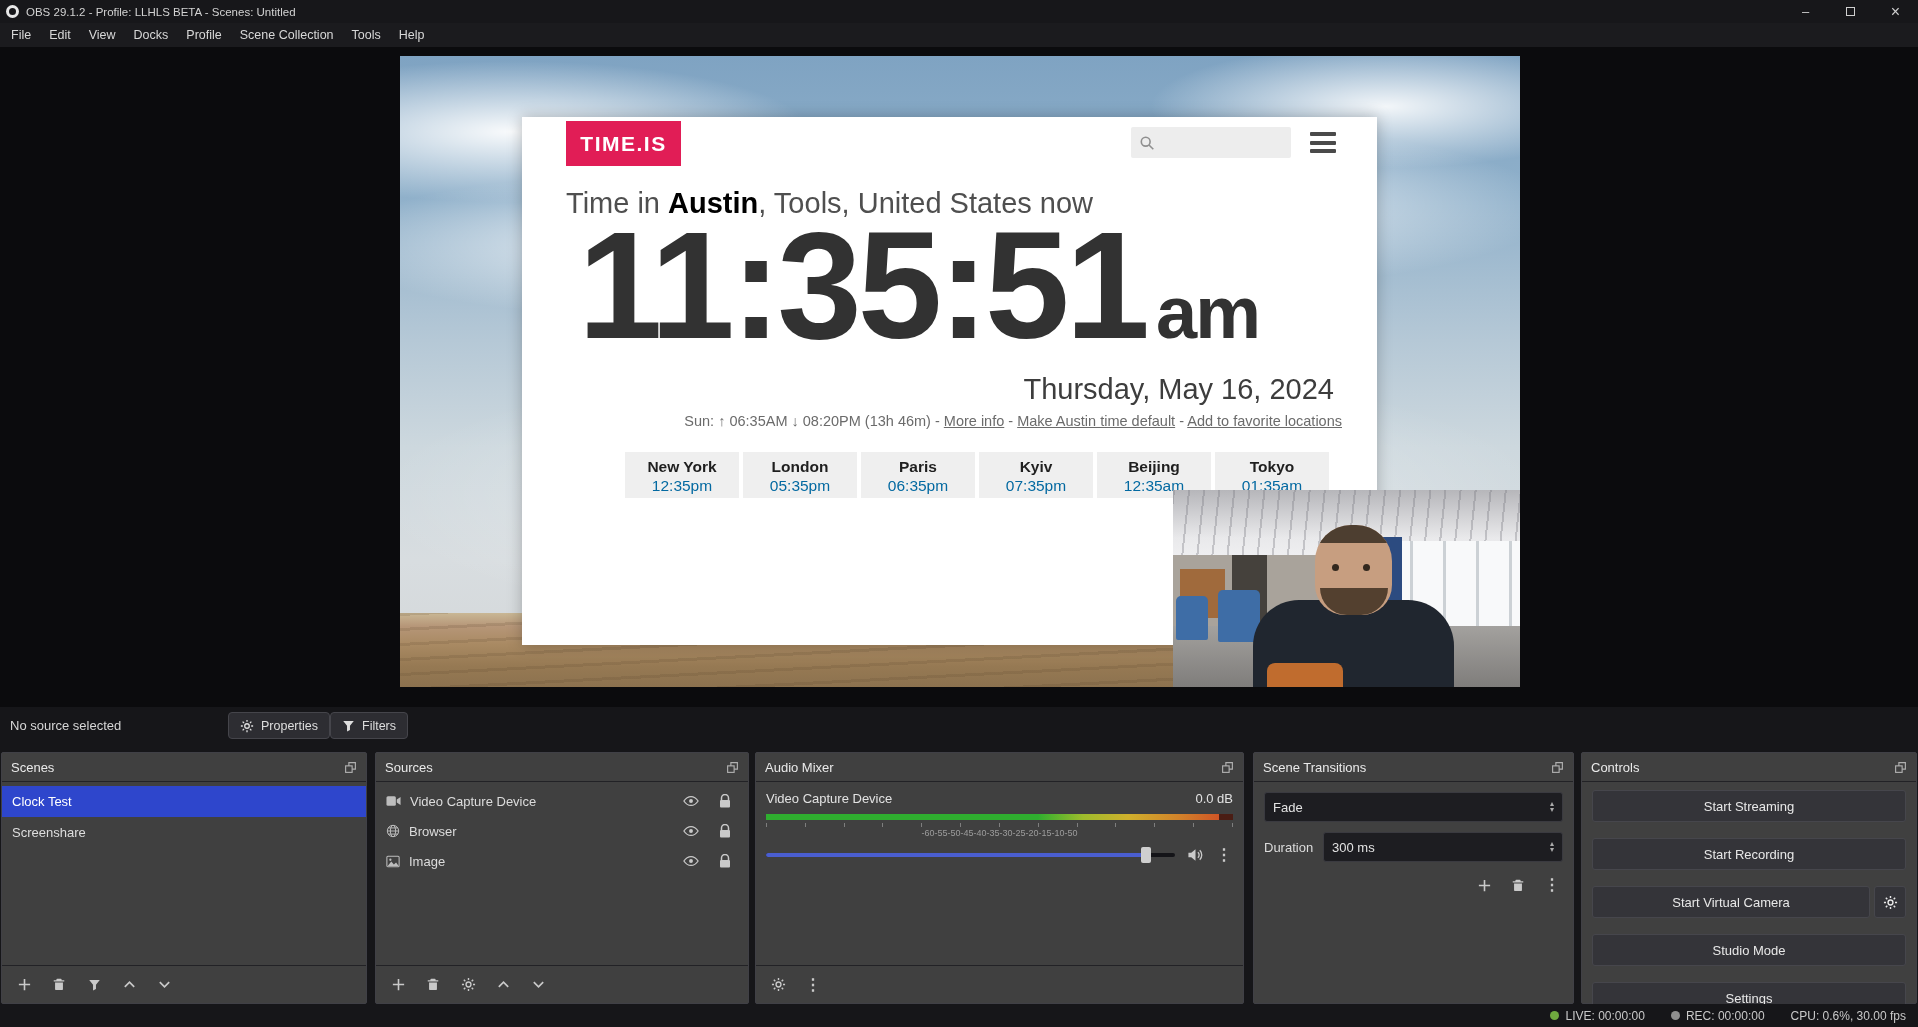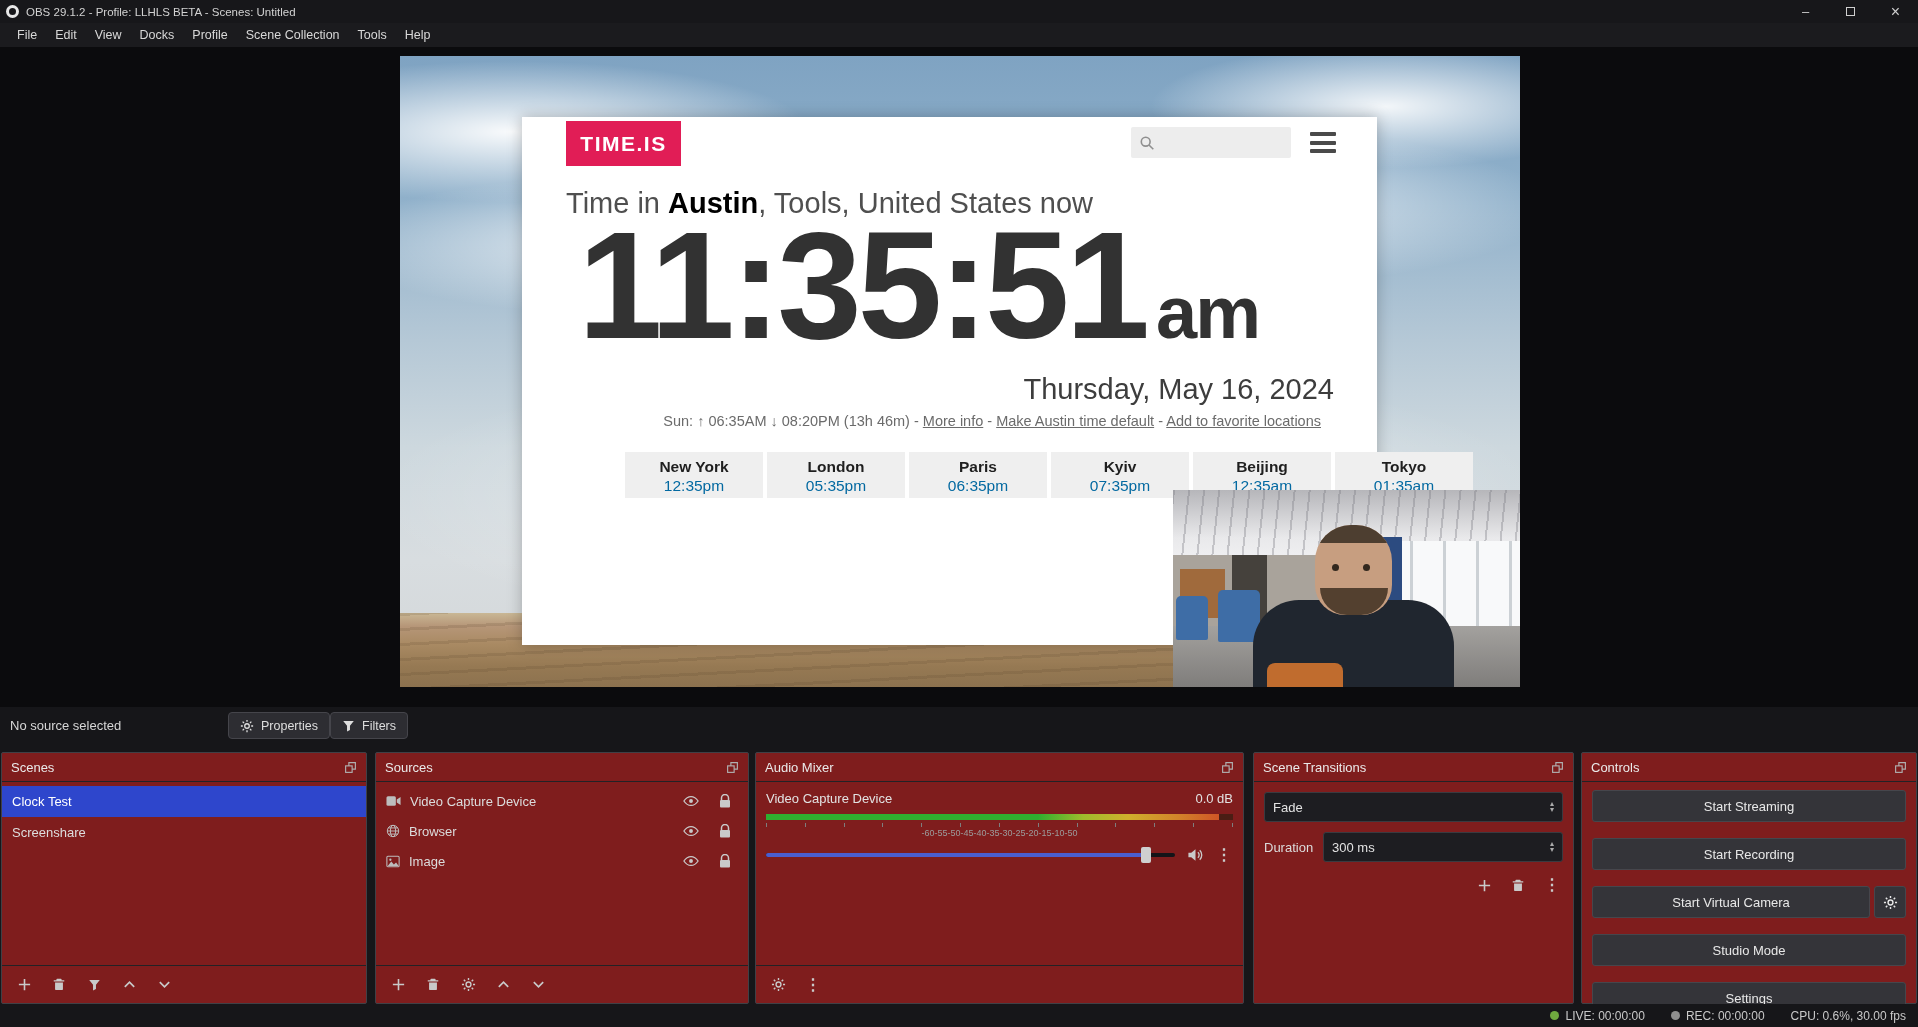--- a/index.html
+++ b/index.html
@@ -13,21 +13,21 @@
             display:flex;align-items:center;padding-left:6px;font-size:11.5px;color:#d2d2d2}
   .obs-logo{width:13px;height:13px;border-radius:50%;background:#e8e8e8;position:relative;margin-right:7px;flex:0 0 auto}
   .obs-logo::after{content:"";position:absolute;left:3px;top:3px;width:7px;height:7px;border-radius:50%;background:#17171a}
   .win-controls{position:absolute;right:0;top:0;height:23px;display:flex}
   .win-btn{width:45px;height:23px;display:flex;align-items:center;justify-content:center;color:#cfcfcf;font-size:13px}
   .win-btn.close{font-size:16px}
   .win-btn .sq{width:9px;height:9px;border:1px solid #cfcfcf;display:block}
 
   
   .menubar{position:absolute;left:0;top:23px;width:100%;height:24px;background:#1b1b1e;
-           display:flex;align-items:center;padding-left:8px;font-size:12.5px;color:#d8d8d8}
+           display:flex;align-items:center;padding-left:2px;font-size:12.5px;color:#d8d8d8}
   .menu-item{padding:0 9px;height:100%;display:flex;align-items:center}
 
   
   .preview-area{position:absolute;left:0;top:47px;width:100%;height:660px;background:#0b0b0d}
   .video{position:absolute;left:400px;top:9px;width:1120px;height:631px;overflow:hidden;
     background:
       radial-gradient(38% 16% at 10% 12%, rgba(255,255,255,.95), rgba(255,255,255,0) 70%),
       radial-gradient(30% 14% at 88% 8%, rgba(255,255,255,.9), rgba(255,255,255,0) 70%),
       radial-gradient(46% 18% at 70% 24%, rgba(255,255,255,.8), rgba(255,255,255,0) 72%),
       radial-gradient(40% 16% at 22% 30%, rgba(255,255,255,.75), rgba(255,255,255,0) 70%),
@@ -46,24 +46,24 @@
   .ti-search{position:absolute;left:609px;top:10px;width:160px;height:31px;background:#ededed;border-radius:2px;
              display:flex;align-items:center;padding-left:8px;color:#8f8f8f}
   .ti-menu{position:absolute;left:788px;top:15px;width:26px;height:21px;display:flex;flex-direction:column;justify-content:space-between}
   .ti-menu span{height:4px;background:#4a4a4a;border-radius:1px}
   .ti-heading{position:absolute;left:44px;top:70px;font-size:29px;color:#4f4f4f;white-space:nowrap}
   .ti-heading .city{color:#000;font-weight:bold}
   .ti-clock{position:absolute;left:56px;top:92px;font-weight:bold;color:#323232;letter-spacing:-4px;white-space:nowrap}
   .ti-clock .t{font-size:152px;line-height:1}
   .ti-clock .m{font-size:74px;letter-spacing:-2px;margin-left:10px}
   .ti-date{position:absolute;left:44px;right:43px;top:256px;text-align:right;font-size:29px;color:#3d3d3d}
-  .ti-sun{position:absolute;left:44px;right:56px;top:296px;text-align:right;font-size:14.5px;color:#6b6b6b;white-space:nowrap}
+  .ti-sun{position:absolute;left:44px;right:35px;top:296px;text-align:right;font-size:14.5px;color:#6b6b6b;white-space:nowrap}
   .ti-sun .lnk{text-decoration:underline}
   .ti-cities{position:absolute;left:103px;top:335px;display:flex;gap:4px}
-  .city-box{width:138px;height:46px;background:#efefef;text-align:center;padding-top:5px}
+  .city-box{width:114px;height:46px;background:#efefef;text-align:center;padding-top:5px}
   .city-name{font-size:15.5px;font-weight:bold;color:#1f1f1f;line-height:19px}
   .city-time{font-size:15.5px;color:#0369a1;line-height:19px}
 
   
   .webcam{position:absolute;right:0;bottom:0;width:347px;height:197px;overflow:hidden;background:#d8d8da}
   .wc-ceiling{position:absolute;left:0;top:0;width:100%;height:44%;
     background:linear-gradient(180deg,#b6b6ba 0,#e9e9eb 55%,#f6f6f7 100%)}
   .wc-ceiling::after{content:"";position:absolute;inset:0;
     background:repeating-linear-gradient(96deg,rgba(120,120,128,.35) 0 2px,transparent 2px 15px)}
   .wc-window{position:absolute;right:0;top:26%;width:50%;height:48%;
@@ -90,21 +90,21 @@
   
   .src-toolbar{position:absolute;left:0;top:707px;width:100%;height:37px;background:#161619}
   .src-status{position:absolute;left:10px;top:11px;font-size:13px;color:#d6d6d6}
   .tb-btn{position:absolute;top:5px;height:27px;display:flex;align-items:center;gap:7px;padding:0 11px;
           background:#2d2d32;border:1px solid #45454b;border-radius:4px;color:#dedede;font-size:12.5px}
   .btn-properties{left:228px}
   .btn-filters{left:330px}
 
   
   .docks{position:absolute;left:0;top:752px;width:1918px;height:252px}
-  .panel{position:absolute;top:0;height:252px;background:#7f1d1d;border:1px solid #404046;border-radius:2px}
+  .panel{position:absolute;top:0;height:252px;background:#404040;border:1px solid #404046;border-radius:2px}
   .p-scenes{left:1px;width:366px}
   .p-sources{left:375px;width:374px}
   .p-mixer{left:755px;width:489px}
   .p-trans{left:1253px;width:321px}
   .p-controls{left:1581px;width:336px}
   .panel-title{height:29px;display:flex;align-items:center;justify-content:space-between;
                padding:0 9px;font-size:13px;color:#eaeaea;border-bottom:1px solid #222226}
   .popout{color:#b0b0b0;display:inline-flex}
   .panel-toolbar{position:absolute;left:0;bottom:0;width:100%;height:38px;display:flex;align-items:center;
                  gap:17px;padding:0 13px;border-top:1px solid #222226}

